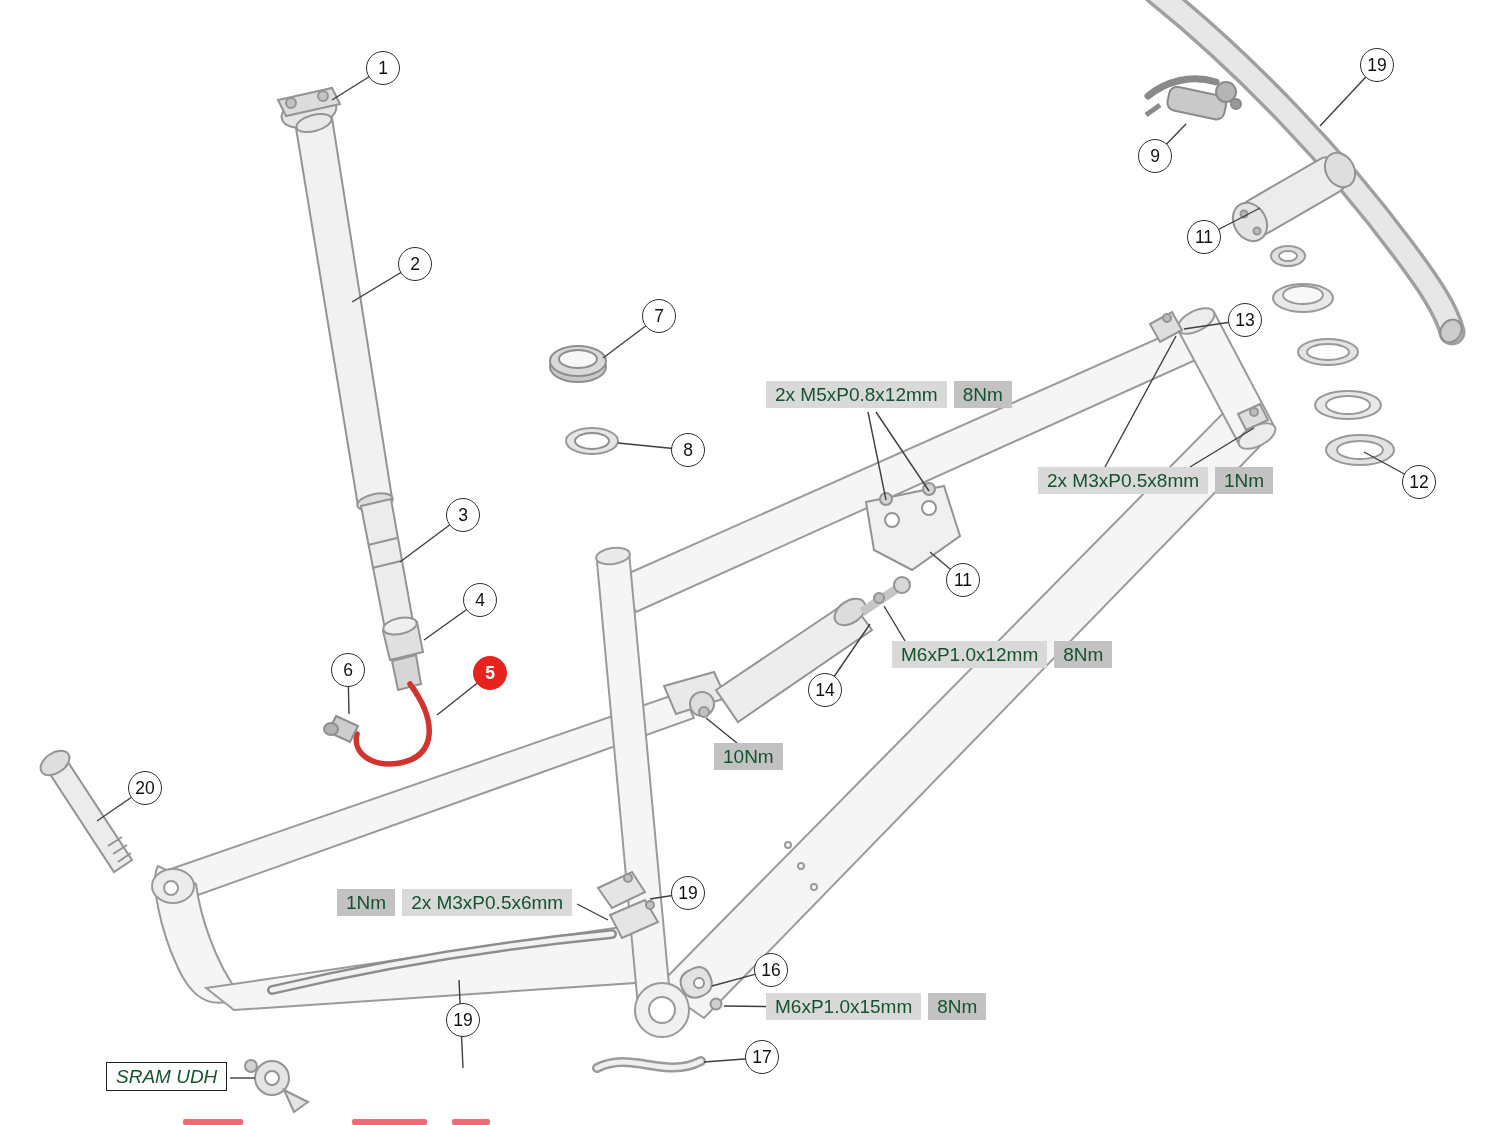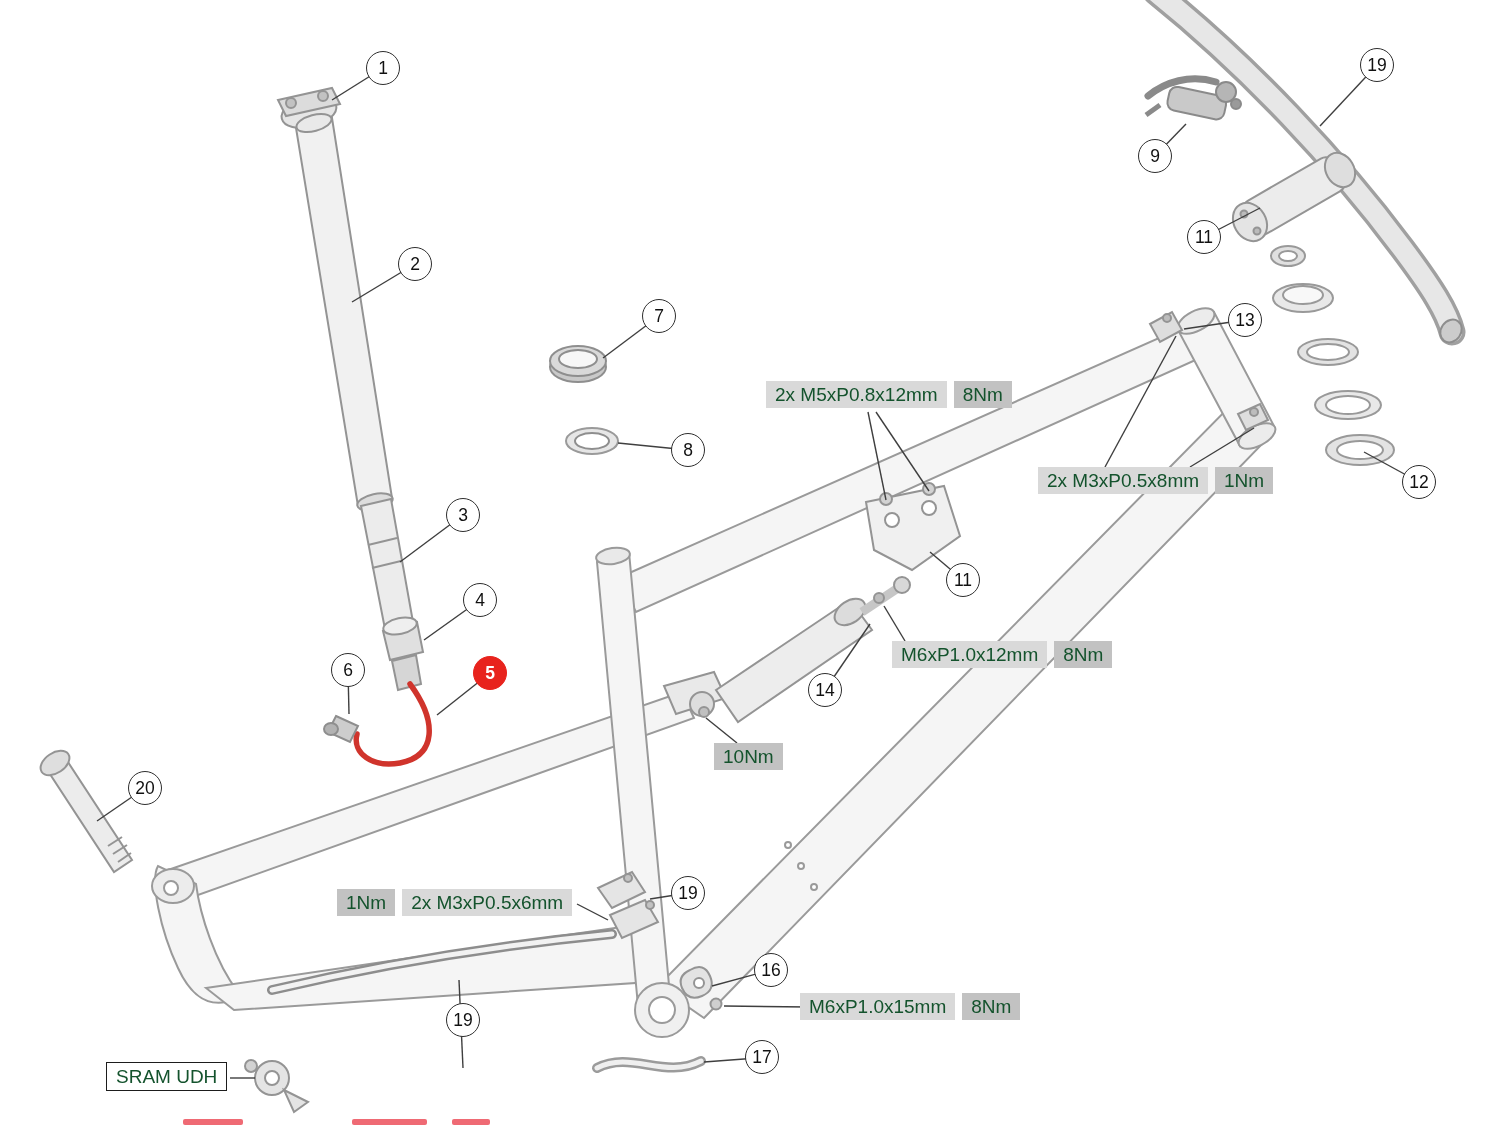--- a/index.html
+++ b/index.html
@@ -15,21 +15,21 @@
     margin-left: -17px; margin-top: -17px;
     border-radius: 50%; background: #ffffff; border: 1.6px solid #2e2e2e;
     display: flex; align-items: center; justify-content: center;
     font-size: 17.5px; color: #111; z-index: 4;
   }
   .callout.highlight { background: #e8231d; border-color: #e8231d; color: #fff; font-weight: bold; }
   .spec-row { position: absolute; display: flex; gap: 7px; z-index: 4; align-items: flex-start; }
   .box { font-size: 19px; line-height: 1; padding: 4px 9px; color: #14532d; white-space: nowrap; }
   .spec { background: #d9d9d9; }
   .torque { background: #c2c2c2; text-align: center; }
-  .plain { background: #ffffff; border: 1.6px solid #1d1d1d; }
+  .plain { background: #ffffff; border: 1.6px solid #1d1d1d; font-style: italic; }
 </style>
 </head>
 <body>
 
 <div class="stage">
 
   <svg width="1500" height="1125" viewBox="0 0 1500 1125">
 
     <g>
       <path d="M1156,-8 C1248,66 1338,162 1402,248 C1432,288 1447,312 1452,332" stroke="#a0a0a0" stroke-width="27" fill="none" stroke-linecap="round"></path>
@@ -266,21 +266,21 @@
 
   <div class="spec-row" style="left:714px;top:743px">
     <span class="box torque">10Nm</span>
   </div>
 
   <div class="spec-row" style="left:337px;top:889px">
     <span class="box torque">1Nm</span>
     <span class="box spec">2x M3xP0.5x6mm</span>
   </div>
 
-  <div class="spec-row" style="left:800px;top:993px">
+  <div class="spec-row" style="left:766px;top:993px">
     <span class="box spec">M6xP1.0x15mm</span>
     <span class="box torque">8Nm</span>
   </div>
 
   <div class="spec-row" style="left:106px;top:1062px">
     <span class="box plain">SRAM UDH</span>
   </div>
 
 </div>
 

